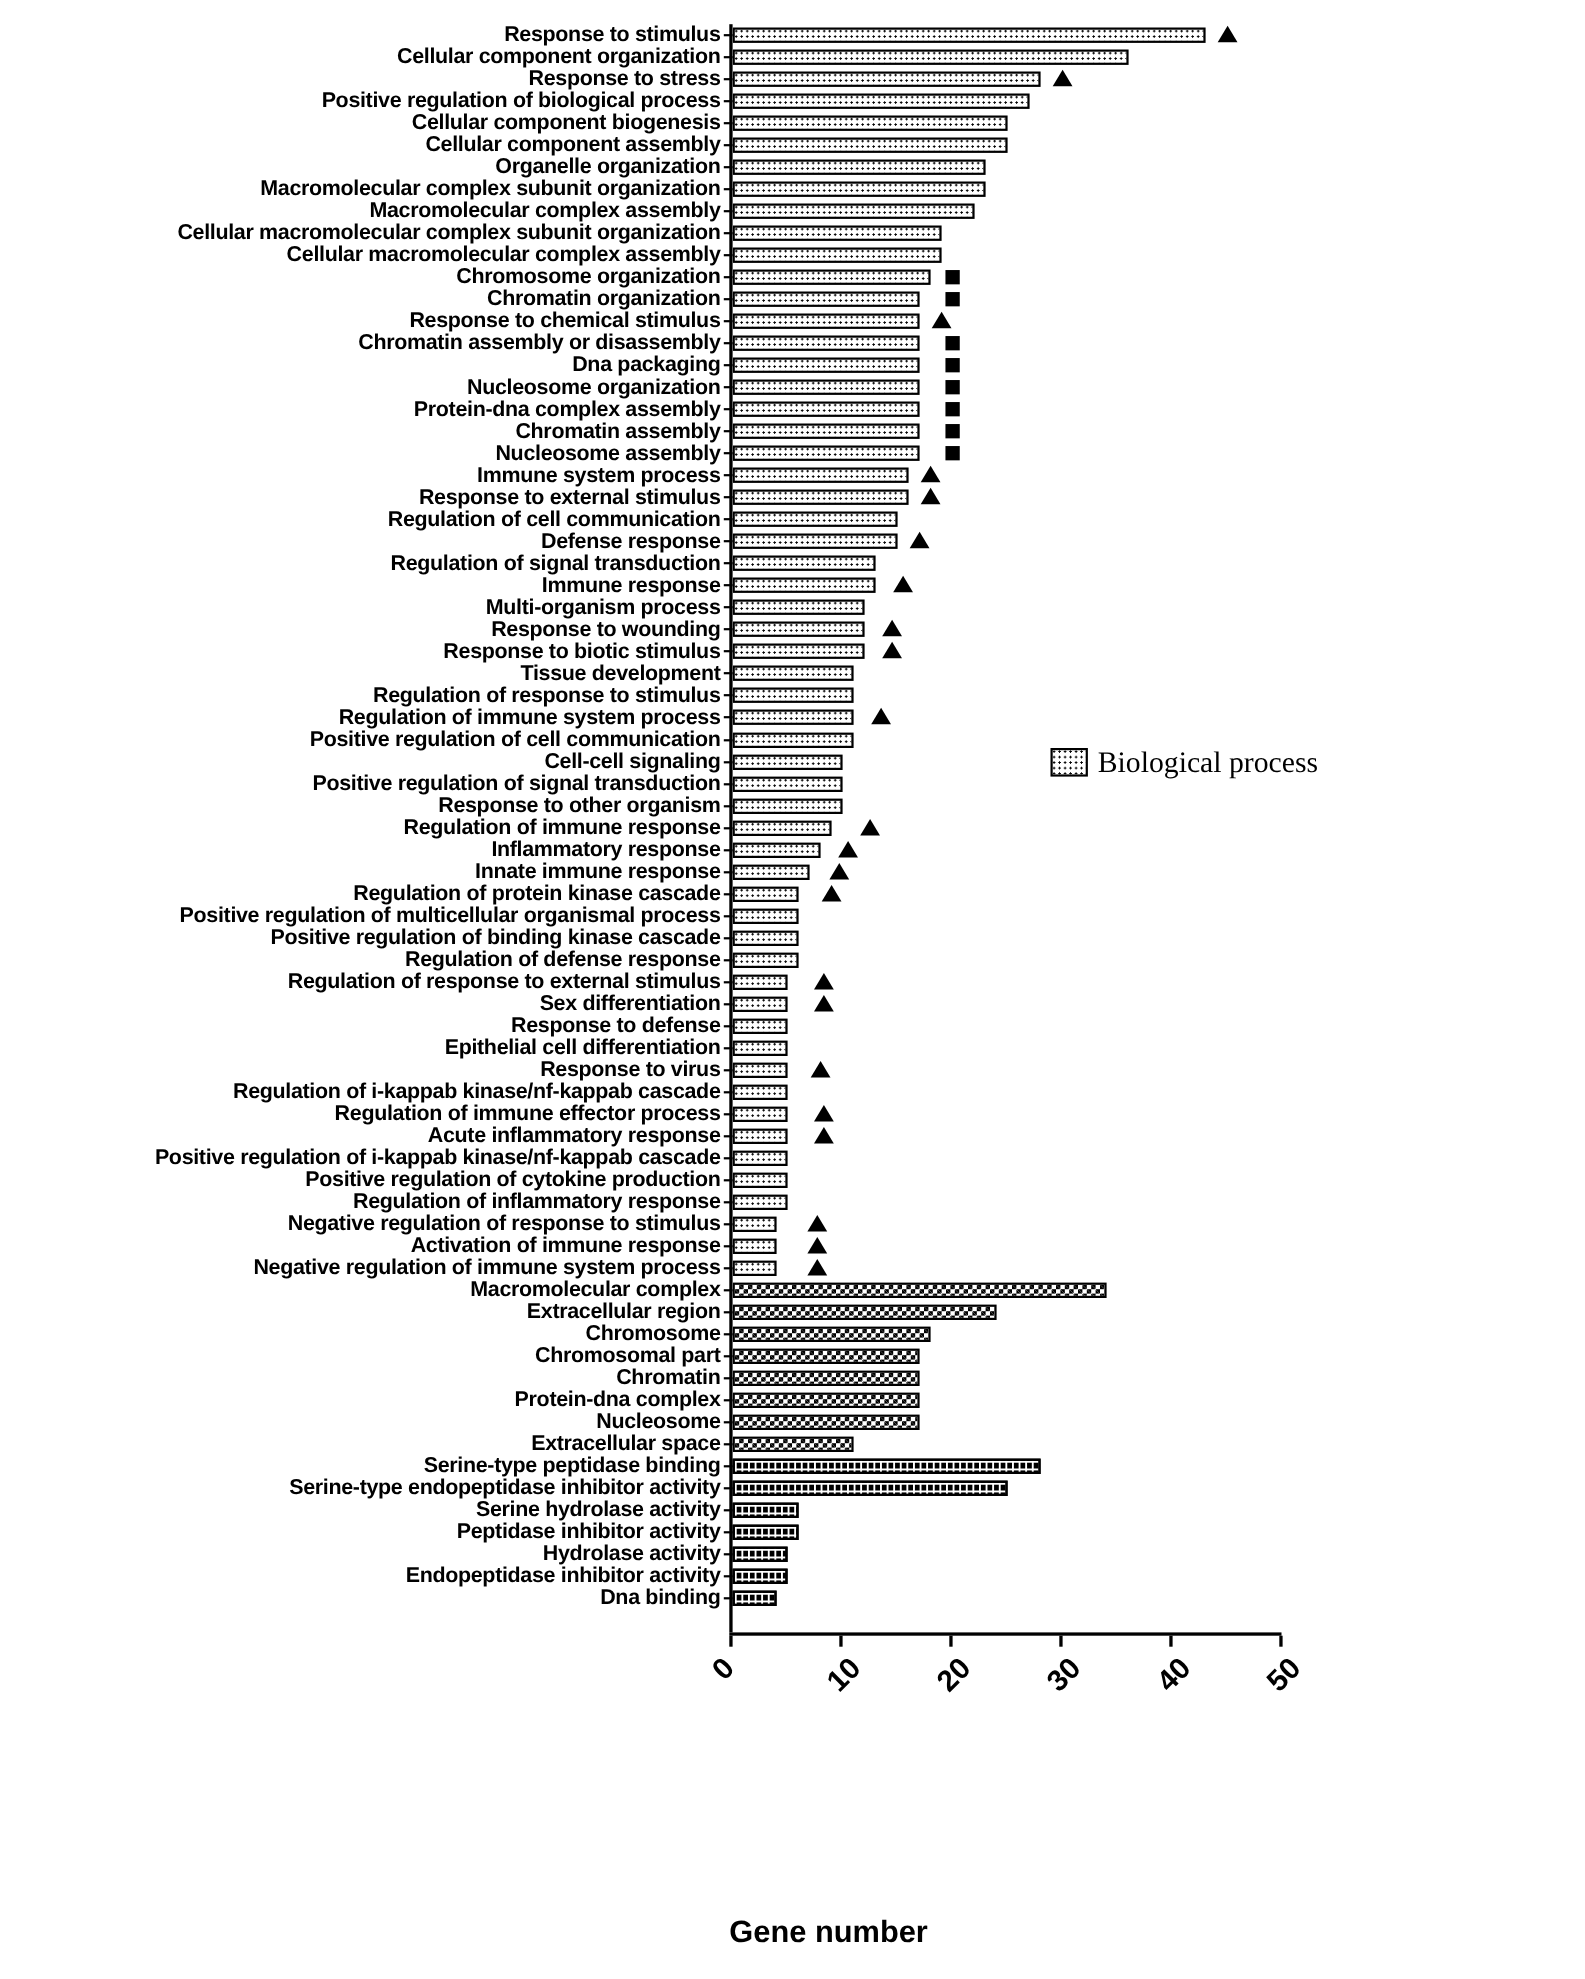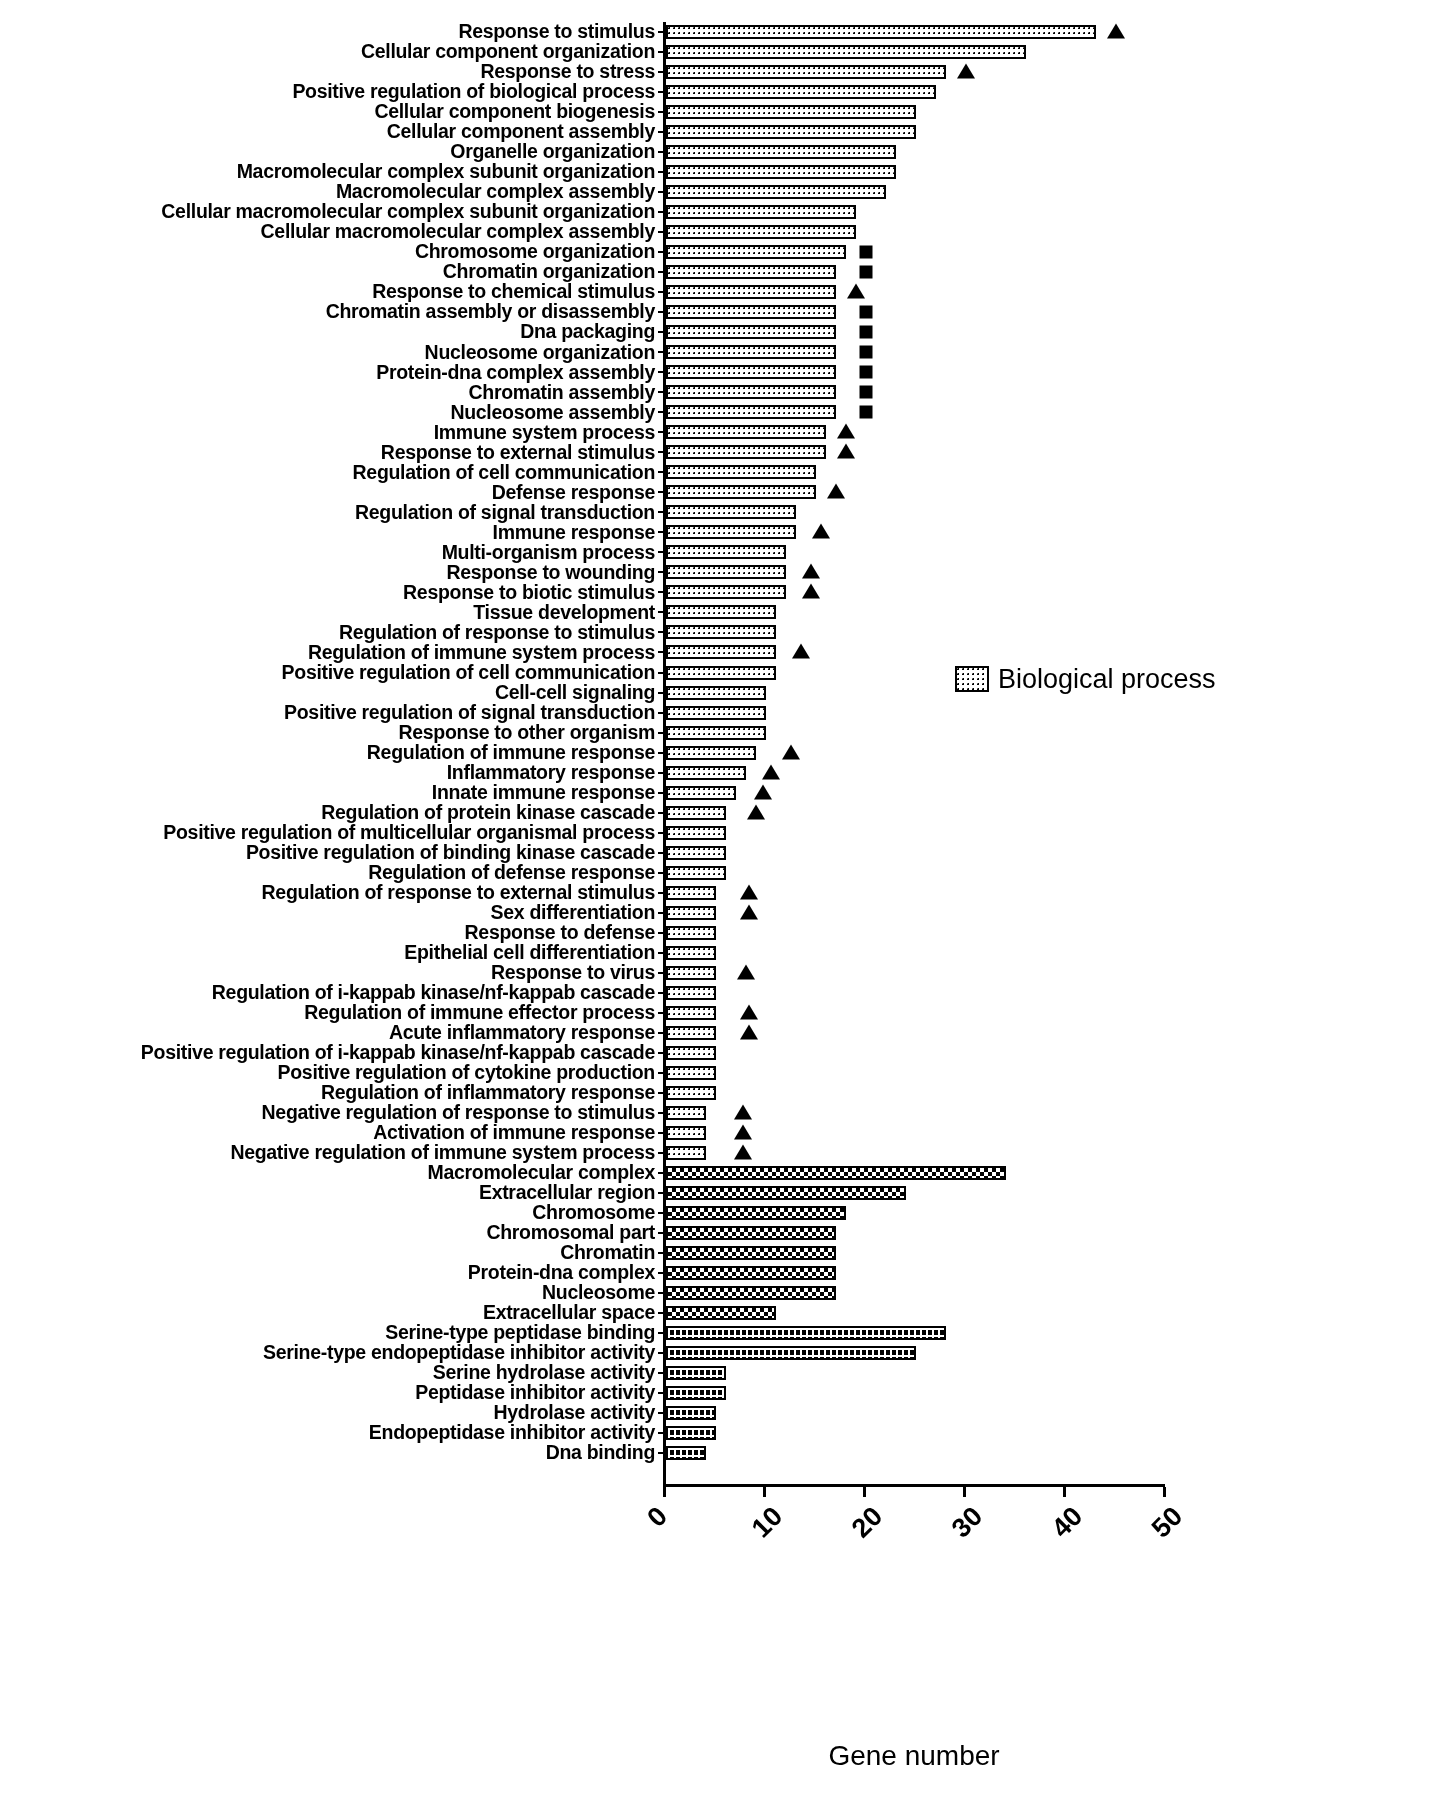--- a/index.html
+++ b/index.html
@@ -116,29 +116,30 @@
     font-weight:bold;
     transform:rotate(-45deg);
     transform-origin:right top;
     white-space:nowrap;
   }
   .axis-title{
     position:absolute;
     left:663px;
     top:1740px;
     width:502px;
-    text-align:center;
     font-size:28px;
+    font-weight:bold;
   }
   
   .legend{
     position:absolute;
     left:955px;
-    top:658px;
+    top:672px;
     font-size:0;
+    font-family:Liberation Serif, serif;
   }
   .legend-item{
     display:flex;
     align-items:center;
     height:42px;
     margin-bottom:4px;
   }
   .legend-swatch{
     width:34px;height:26px;
     border:2px solid #000;

